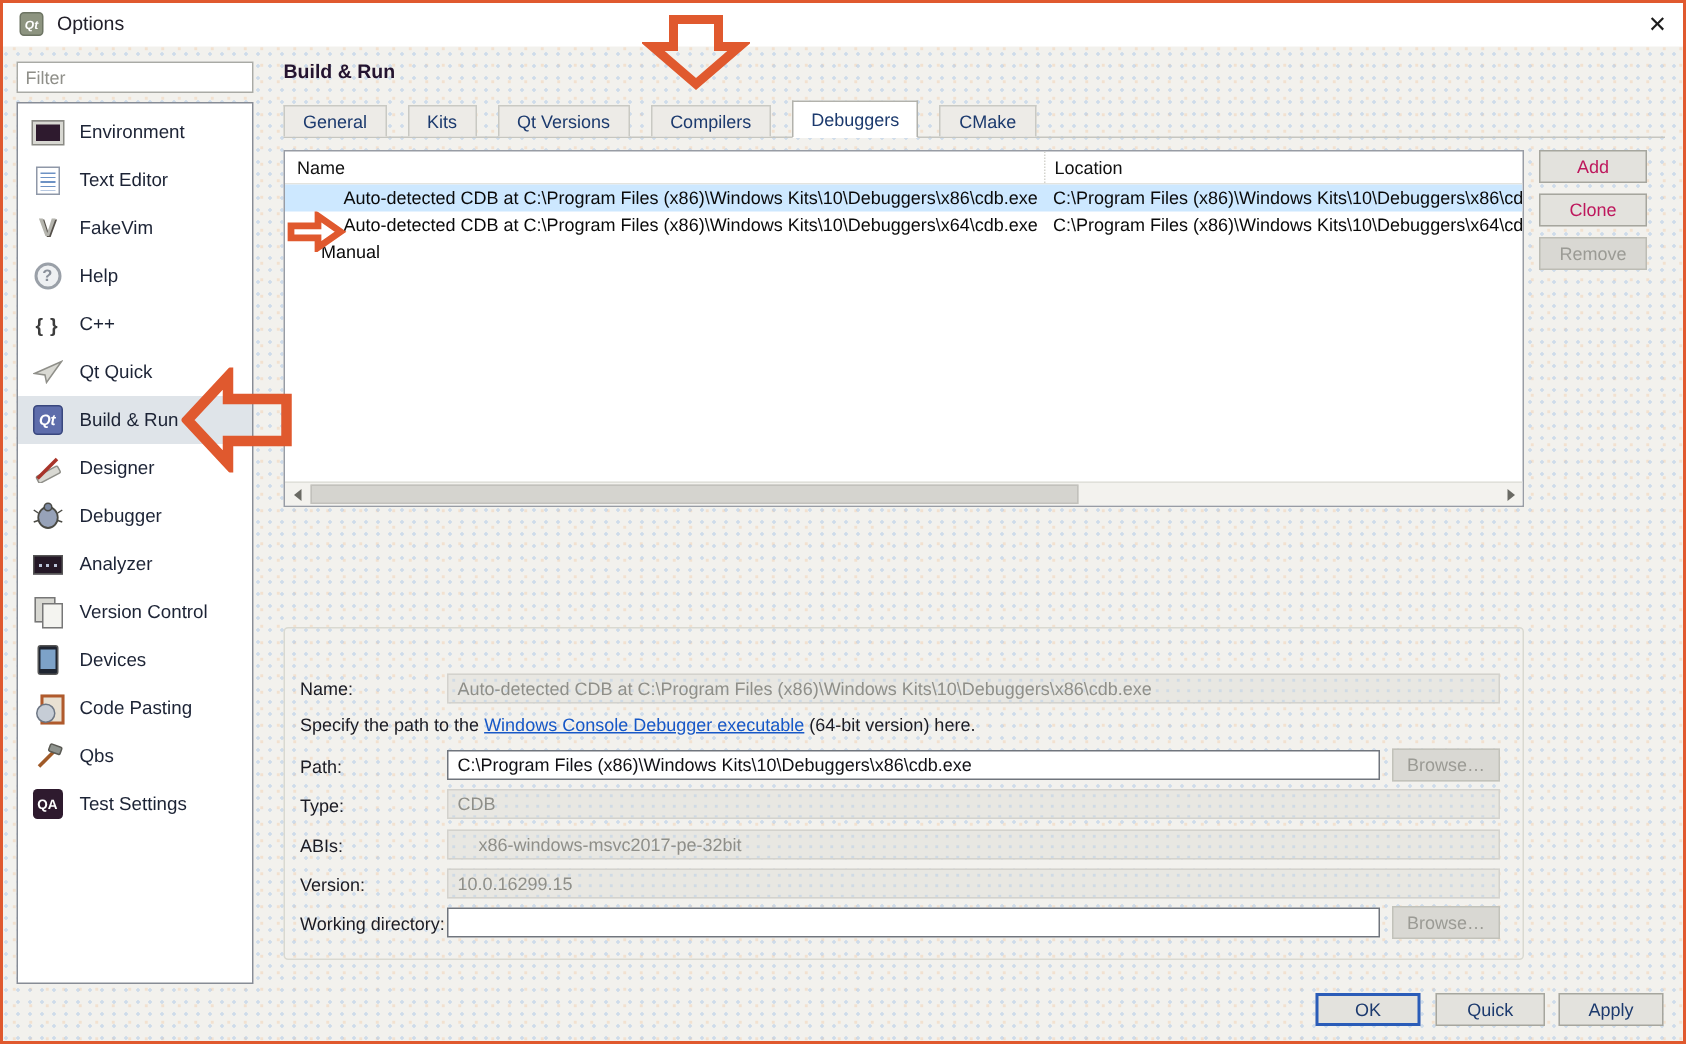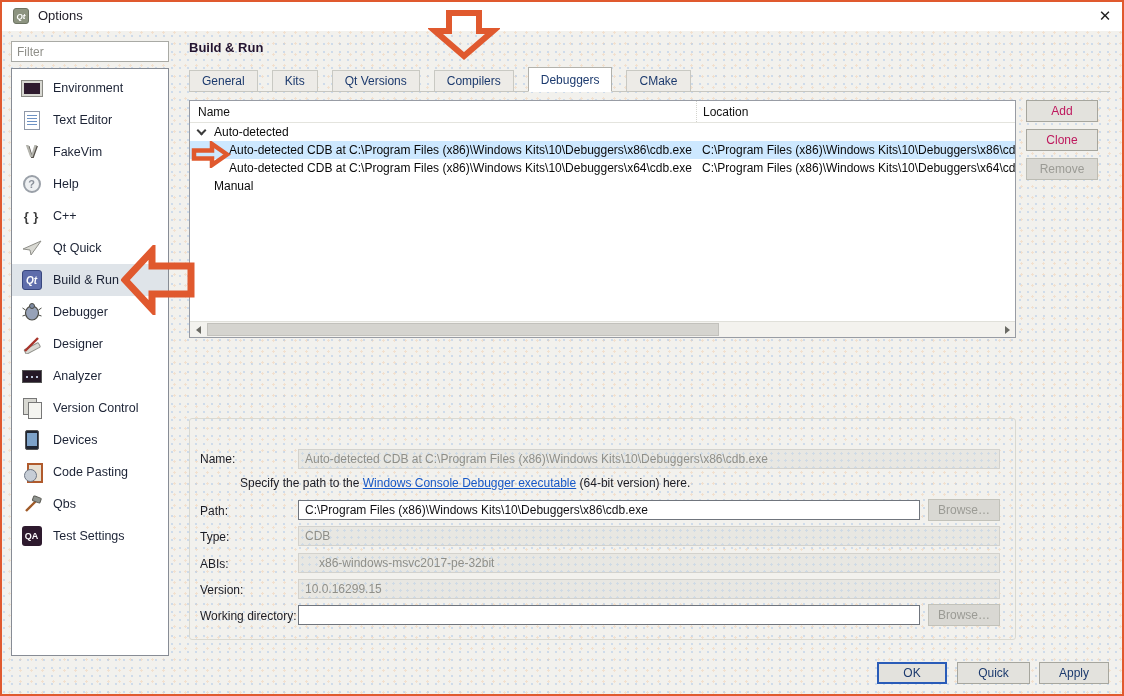--- a/index.html
+++ b/index.html
@@ -99,21 +99,21 @@
 
   
   .groupbox { position:absolute; left:189px; top:418px; width:827px; height:222px; border:1px solid #d9d9d1; border-radius:3px; }
   .flabel { position:absolute; color:#1b1b23; font-size:12px; }
   .ffield { position:absolute; height:20px; font-size:12px; line-height:18px; padding:0 6px; white-space:nowrap; overflow:hidden; }
   .ffield.disabled { background:#e8e7e2; border:1px solid #d3d2cd; color:#8f8f89;
     background-image:radial-gradient(circle, rgba(170,198,232,.4) 1px, transparent 1.2px); background-size:7px 7px; }
   .ffield.editable { background:#fff; border:1px solid #70757d; color:#101014; }
   .browse-btn { position:absolute; width:72px; height:22px; background:#d9d8d3; border:1px solid #c2c2ba;
     color:#9b9b95; font-size:12px; display:flex; align-items:center; justify-content:center; }
-  .hint-line { position:absolute; left:200px; top:476px; font-size:12px; color:#1b1b23;margin-left:40px; }
+  .hint-line { position:absolute; left:200px; top:476px; font-size:12px; color:#1b1b23; }
   .hint-line a { color:#1758c7; text-decoration:underline; cursor:pointer; }
 
   
   .footer-btn { position:absolute; top:662px; height:22px; background:#e3e2dd; border:1px solid #a6a69e;
     color:#1c3a6e; font-size:12px; display:flex; align-items:center; justify-content:center; cursor:default; }
   .btn-ok { left:877px; width:70px; border:2px solid #2a5cb8; }
   .btn-cancel { left:957px; width:73px; }
   .btn-apply { left:1039px; width:70px; }
 
   
@@ -168,45 +168,45 @@
             <polygon points="1,9 19,1 9,15 8,10" fill="#d9d9d3" stroke="#8f8f89" stroke-width="1"></polygon>
           </svg>
       </span>
       <span>Qt Quick</span>
     </div>
     <div class="side-item selected">
       <span class="icbox">
           <span class="ic-build">Qt</span>
         </span>
       <span>Build &amp; Run</span>
+    </div>
+    <div class="side-item">
+      <span class="icbox">
+        <svg width="20" height="20" viewBox="0 0 20 20">
+          <rect x="2" y="12" width="16" height="5" rx="1" transform="rotate(-28 10 14)" fill="#d9d9d3" stroke="#8f8f89"></rect>
+          <line x1="3" y1="17" x2="16" y2="4" stroke="#a8342a" stroke-width="2.4"></line>
+        </svg>
+      </span>
+      <span>Designer</span>
     </div>
     <div class="side-item">
       <span class="icbox">
         <svg width="20" height="20" viewBox="0 0 20 20">
           <ellipse cx="10" cy="11" rx="6.5" ry="7" fill="#97a2b8" stroke="#4a4a44" stroke-width="1.2"></ellipse>
           <circle cx="10" cy="4" r="2.5" fill="#7d8aa2" stroke="#4a4a44" stroke-width="1"></circle>
           <line x1="3.5" y1="8" x2="0.5" y2="6" stroke="#4a4a44"></line>
             <line x1="16.5" y1="8" x2="19.5" y2="6" stroke="#4a4a44"></line>
           <line x1="3.5" y1="13" x2="0.5" y2="14" stroke="#4a4a44"></line>
             <line x1="16.5" y1="13" x2="19.5" y2="14" stroke="#4a4a44"></line>
         </svg>
       </span>
       <span>Debugger</span>
     </div>
     <div class="side-item">
       <span class="icbox">
-        <svg width="20" height="20" viewBox="0 0 20 20">
-          <rect x="2" y="12" width="16" height="5" rx="1" transform="rotate(-28 10 14)" fill="#d9d9d3" stroke="#8f8f89"></rect>
-          <line x1="3" y1="17" x2="16" y2="4" stroke="#a8342a" stroke-width="2.4"></line>
-        </svg>
-      </span>
-      <span>Designer</span>
-    </div>
-    <div class="side-item">
-      <span class="icbox">
           <span class="ic-analyzer"></span>
         </span>
       <span>Analyzer</span>
     </div>
     <div class="side-item">
       <span class="icbox">
           <span class="ic-vcs"></span>
         </span>
       <span>Version Control</span>
     </div>
@@ -246,27 +246,20 @@
     <div class="tab">Qt Versions</div>
     <div class="tab">Compilers</div>
     <div class="tab active">Debuggers</div>
     <div class="tab">CMake</div>
   </div>
 
   <div class="dbg-table">
     <div class="tbl-header">
       <div class="th-name">Name</div>
       <div class="th-loc">Location</div>
-    </div>
-    <div class="trow">
-      <div class="tcell-name indent-group">
-        <span class="chev"></span>
-        <span>Auto-detected</span>
-      </div>
-      <div class="tcell-loc"></div>
     </div>
     <div class="trow selected">
       <div class="tcell-name indent-child">
         <span>Auto-detected CDB at C:\Program Files (x86)\Windows Kits\10\Debuggers\x86\cdb.exe</span>
       </div>
       <div class="tcell-loc">C:\Program Files (x86)\Windows Kits\10\Debuggers\x86\cdb.exe</div>
     </div>
     <div class="trow">
       <div class="tcell-name indent-child">
         <span>Auto-detected CDB at C:\Program Files (x86)\Windows Kits\10\Debuggers\x64\cdb.exe</span>

